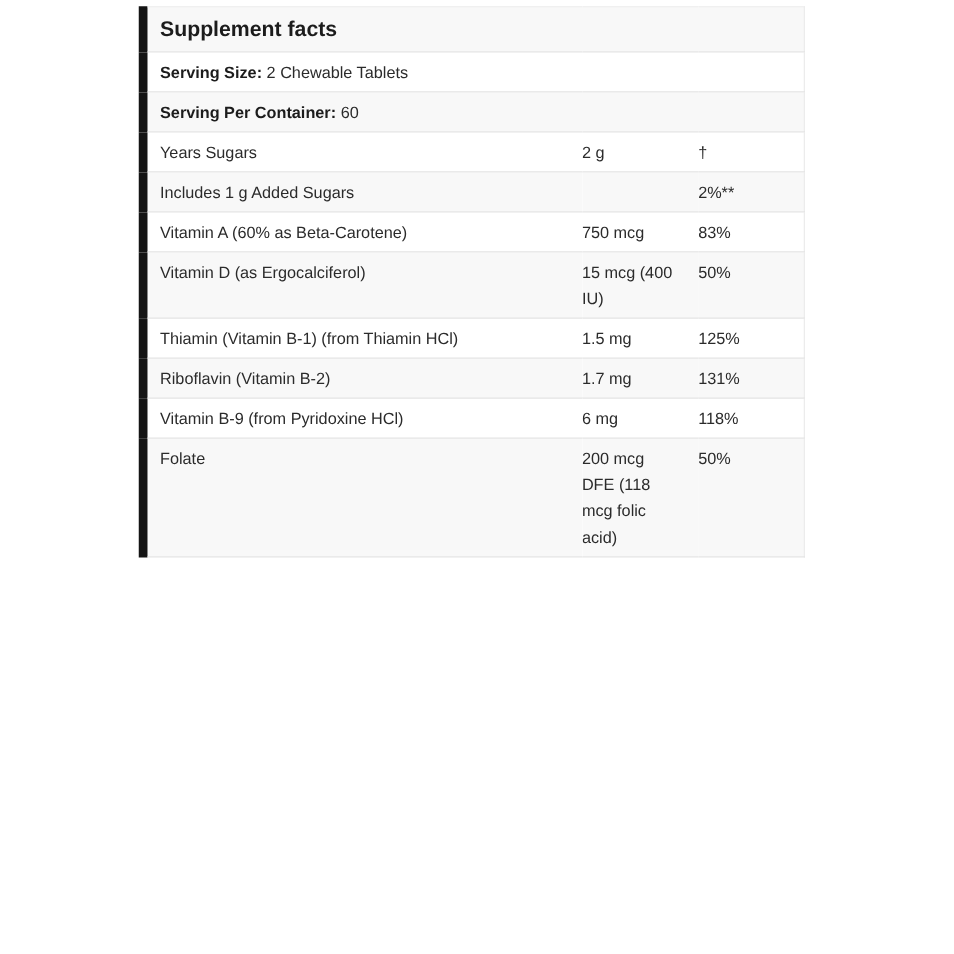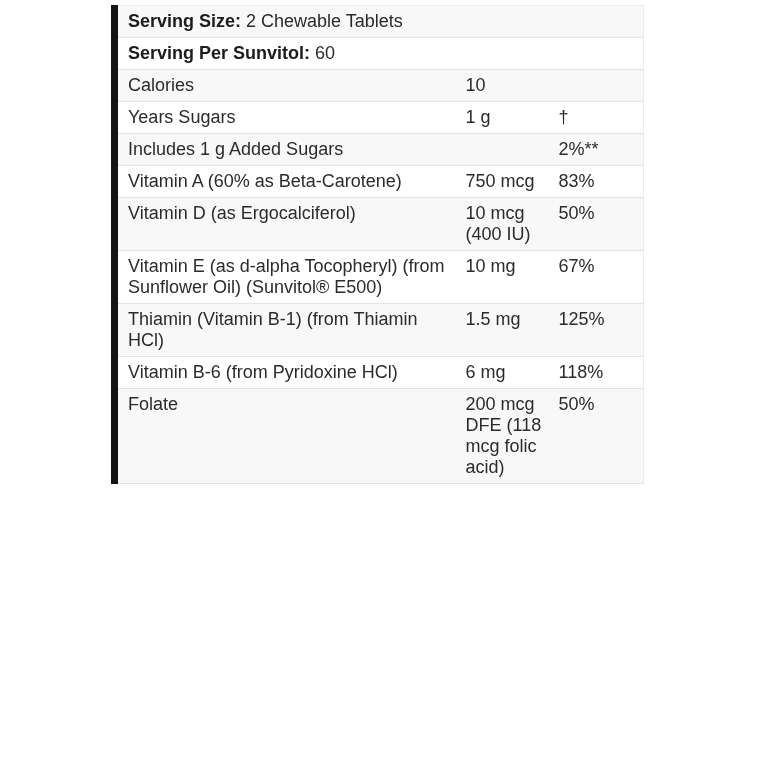--- a/index.html
+++ b/index.html
@@ -16,21 +16,21 @@
   }
   table{
     border-collapse:collapse;
     table-layout:fixed;
     width:529px;
     margin:5px 0 0 111px;
   }
   td,th{
     vertical-align:top;
     text-align:left;
-    font-size:18px;
+    font-size:13px;
     line-height:21px;
     font-weight:400;
     color:#2b2b2b;
     padding:5px 0;
     border-bottom:1px solid var(--sep);
     word-wrap:break-word;
     overflow:hidden;
   }
   tr > *:first-child{
     border-left:7px solid var(--bar);
@@ -63,80 +63,78 @@
 <body>
 
 <table>
   <colgroup>
     <col style="width:351px">
     <col style="width:93px">
     <col style="width:85px">
   </colgroup>
   <tbody id="facts-body">
     <tr>
+      <td class="title-cell" colspan="3">Supplement facts</td>
+    </tr>
+    <tr>
       <td colspan="3">
         <span class="serving-label">Serving Size:</span>
         <span>2 Chewable Tablets</span>
       </td>
     </tr>
     <tr>
       <td colspan="3">
-        <span class="serving-label">Serving Per Sunvitol:</span>
+        <span class="serving-label">Serving Per Container:</span>
         <span>60</span>
       </td>
     </tr>
 
-  <tr>
-    <td>Calories</td>
-    <td class="amount-cell">10</td>
-    <td class="dv-cell"></td>
-  </tr>
 
 
   <tr>
     <td>Years Sugars</td>
-    <td class="amount-cell">1 g</td>
+    <td class="amount-cell">2 g</td>
     <td class="dv-cell">†</td>
   </tr>
 
   <tr>
     <td>Includes 1 g Added Sugars</td>
     <td class="amount-cell"></td>
     <td class="dv-cell">2%**</td>
   </tr>
 
   <tr>
     <td>Vitamin A (60% as Beta-Carotene)</td>
     <td class="amount-cell">750 mcg</td>
     <td class="dv-cell">83%</td>
   </tr>
 
 
   <tr>
     <td>Vitamin D (as Ergocalciferol)</td>
-    <td class="amount-cell">10 mcg (400 IU)</td>
+    <td class="amount-cell">15 mcg (400 IU)</td>
     <td class="dv-cell">50%</td>
   </tr>
 
-  <tr>
-    <td>Vitamin E (as d-alpha Tocopheryl) (from Sunflower Oil) (Sunvitol® E500)</td>
-    <td class="amount-cell">10 mg</td>
-    <td class="dv-cell">67%</td>
-  </tr>
 
   <tr>
     <td>Thiamin (Vitamin B-1) (from Thiamin HCl)</td>
     <td class="amount-cell">1.5 mg</td>
     <td class="dv-cell">125%</td>
   </tr>
 
+  <tr>
+    <td>Riboflavin (Vitamin B-2)</td>
+    <td class="amount-cell">1.7 mg</td>
+    <td class="dv-cell">131%</td>
+  </tr>
 
 
   <tr>
-    <td>Vitamin B-6 (from Pyridoxine HCl)</td>
+    <td>Vitamin B-9 (from Pyridoxine HCl)</td>
     <td class="amount-cell">6 mg</td>
     <td class="dv-cell">118%</td>
   </tr>
 
   <tr>
     <td>Folate</td>
     <td class="amount-cell">200 mcg DFE (118 mcg folic acid)</td>
     <td class="dv-cell">50%</td>
   </tr>
 </tbody>

